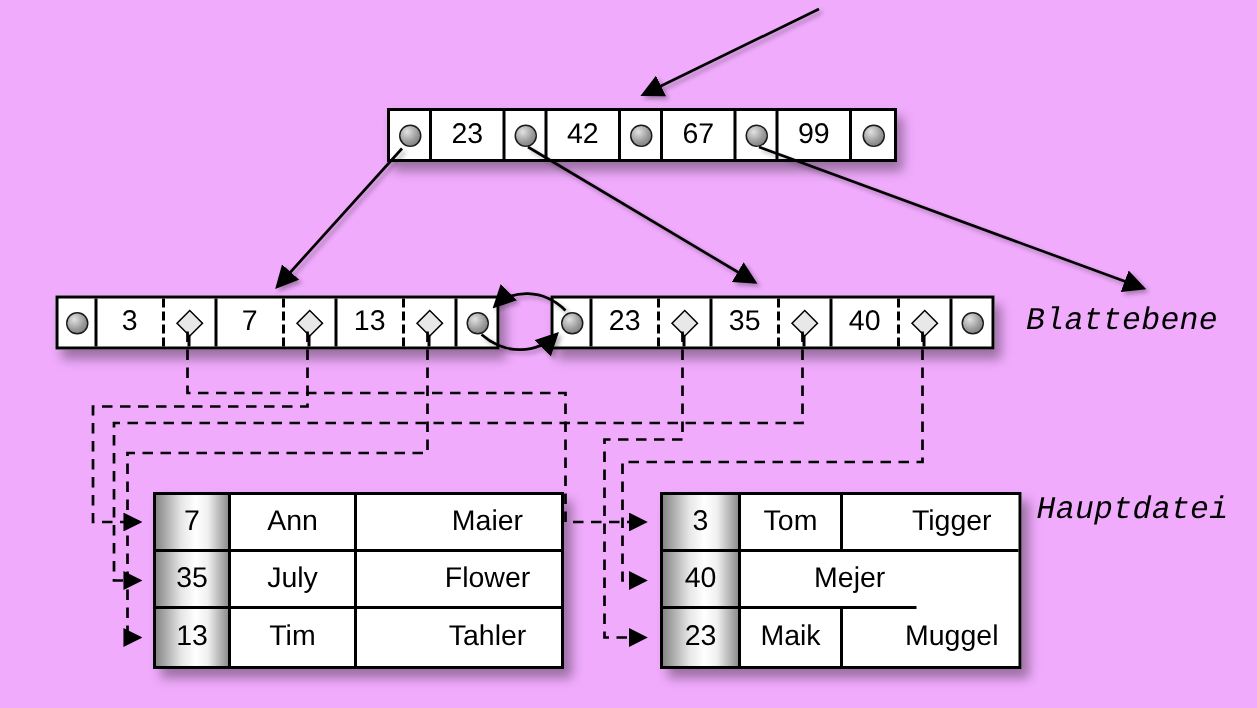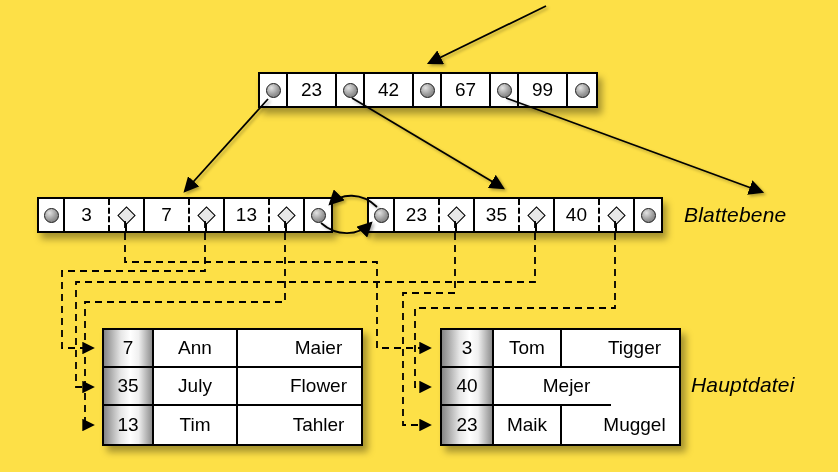--- a/index.html
+++ b/index.html
@@ -1,17 +1,17 @@
 <!DOCTYPE html>
 <html><head>
 <meta charset="utf-8">
 <style>
   html,body{margin:0;padding:0;background:#f8f8f8;}
   .canvas{
-    position:relative;width:838px;height:472px;background:#fde047;overflow:hidden;
+    position:relative;width:838px;height:472px;background:#f0abfc;overflow:hidden;
     font-family:"Liberation Sans", sans-serif;color:#000;
   }
   
   svg.overlay{position:absolute;left:0;top:0;z-index:5;pointer-events:none;}
   .solidline{stroke:#000;stroke-width:1.8;fill:none;}
   .dashline{stroke:#000;stroke-width:1.8;fill:none;stroke-dasharray:7 5;}
   .shadowed{filter:drop-shadow(2px 2.5px 1.5px rgba(0,0,0,0.30));}
 
   
   .node{
@@ -40,25 +40,25 @@
   .dtable{
     position:absolute;z-index:2;background:#fff;border:2px solid #000;box-sizing:content-box;
     box-shadow:5px 6px 7px rgba(0,0,0,0.35);
   }
   .trow{display:flex;height:38px;}
   .tc{display:flex;align-items:center;justify-content:center;box-sizing:border-box;
       border-right:2px solid #000;border-bottom:2px solid #000;font-size:19px;font-weight:500;}
   .trow:last-child .tc{border-bottom:none;}
   .tc:last-child{border-right:none;}
   .keycol{background:linear-gradient(90deg,#868686 0%,#e6e6e6 35%,#ffffff 55%,#f0f0f0 72%,#8f8f8f 100%);}
-  .t-left .c0{width:50px;} .t-left .c1{width:84px;} .t-left .c2{width:123px;padding-left:38px;}
+  .t-left .c0{width:50px;} .t-left .c1{width:84px;} .t-left .c2{width:136px;padding-left:38px;}
   .t-right .c0{width:52px;} .t-right .c1{width:68px;} .t-right .c2{width:117px;padding-left:28px;}
 
   
-  .slabel{position:absolute;font-style:italic;font-size:21px;font-weight:500;z-index:2;letter-spacing:0.2px;}
+  .slabel{position:absolute;font-style:italic;font-size:21px;font-weight:500;z-index:2;letter-spacing:0.2px;font-family:Liberation Mono, monospace;}
 </style>
 </head>
 <body>
 
 <div class="canvas">
 
   <svg class="overlay" width="838" height="472" viewBox="0 0 838 472">
     <defs>
       <marker id="ahBig" viewBox="0 0 10 10" refX="8.5" refY="5" markerWidth="8.5" markerHeight="8.5" orient="auto-start-reverse">
         <path d="M0,0 L10,5 L0,10 z" fill="#000"></path>
@@ -160,21 +160,21 @@
       <span class="dpart">
           <span class="diamond"></span>
         </span>
     </span>
     <span class="cell pcell last lp">
         <span class="dot"></span>
       </span>
   </div>
 
   <div class="slabel" style="left:684px;top:203px;">Blattebene</div>
-  <div class="slabel" style="left:691px;top:329px;margin-top:44px;">Hauptdatei</div>
+  <div class="slabel" style="left:691px;top:329px;">Hauptdatei</div>
 
   <div class="dtable t-left" style="left:102px;top:328px;">
     <div class="trow">
       <div class="tc c0 keycol">7</div>
       <div class="tc c1">Ann</div>
       <div class="tc c2">Maier</div>
     </div>
     <div class="trow">
       <div class="tc c0 keycol">35</div>
       <div class="tc c1">July</div>

